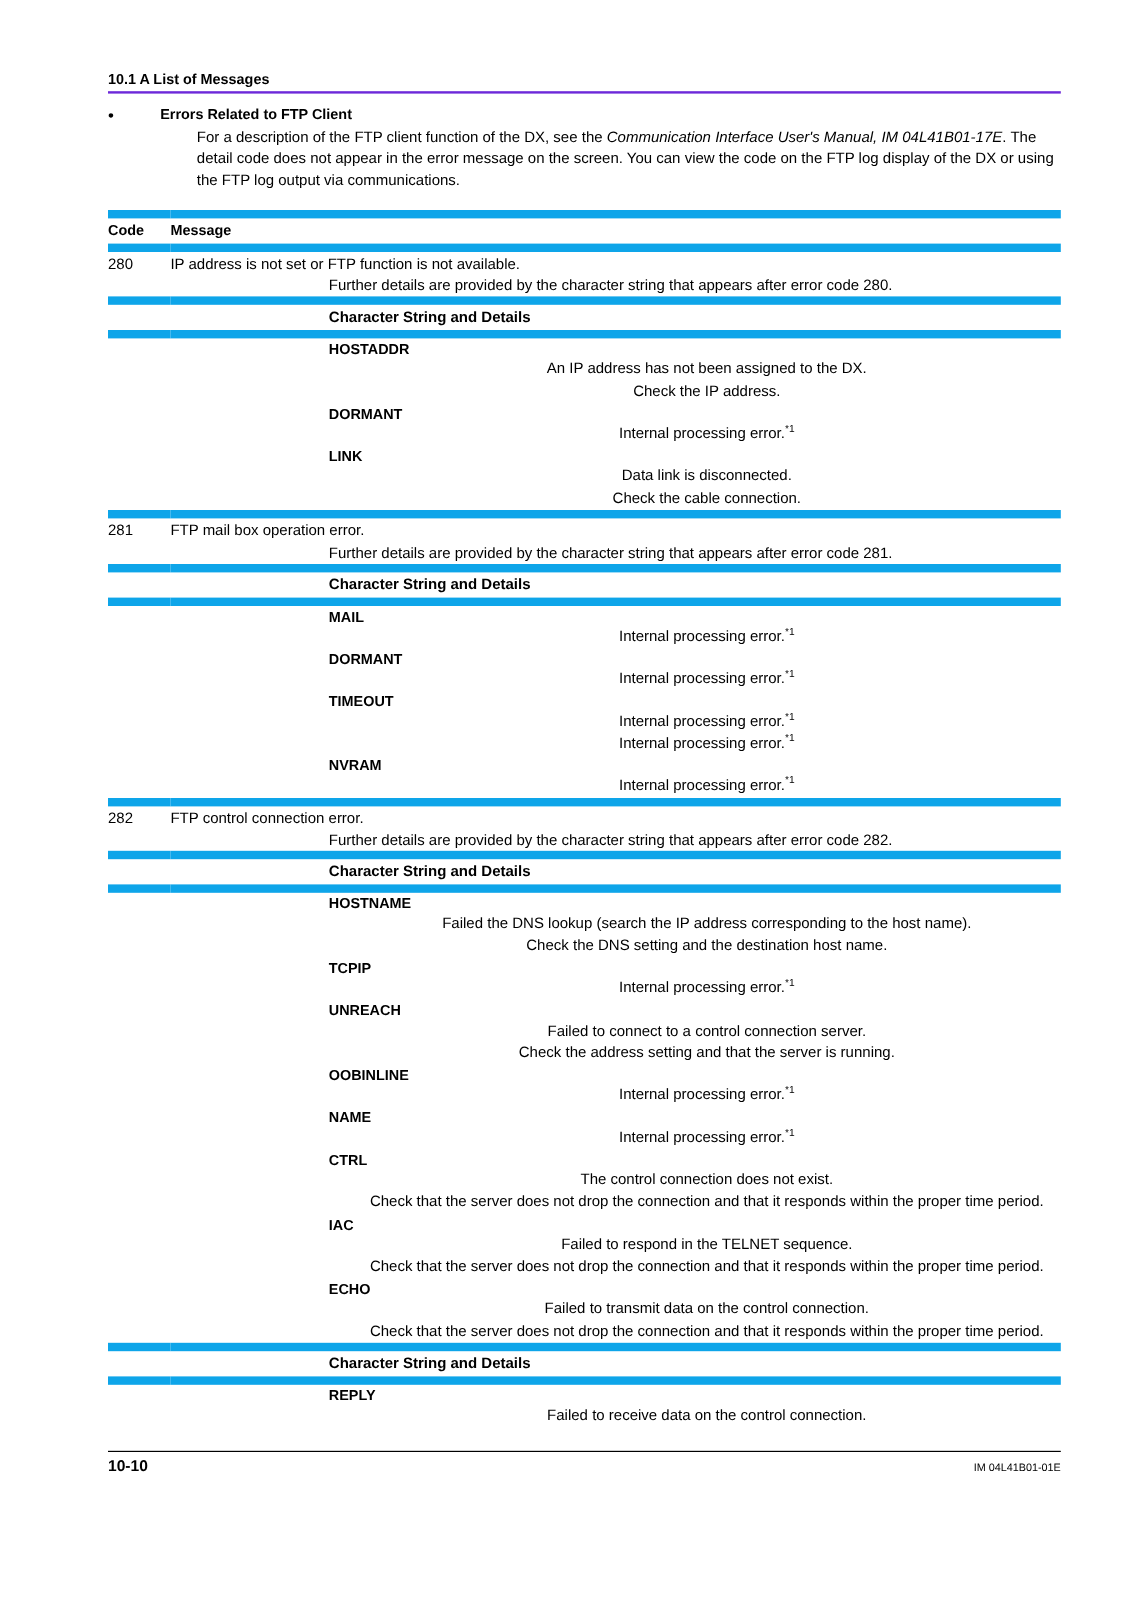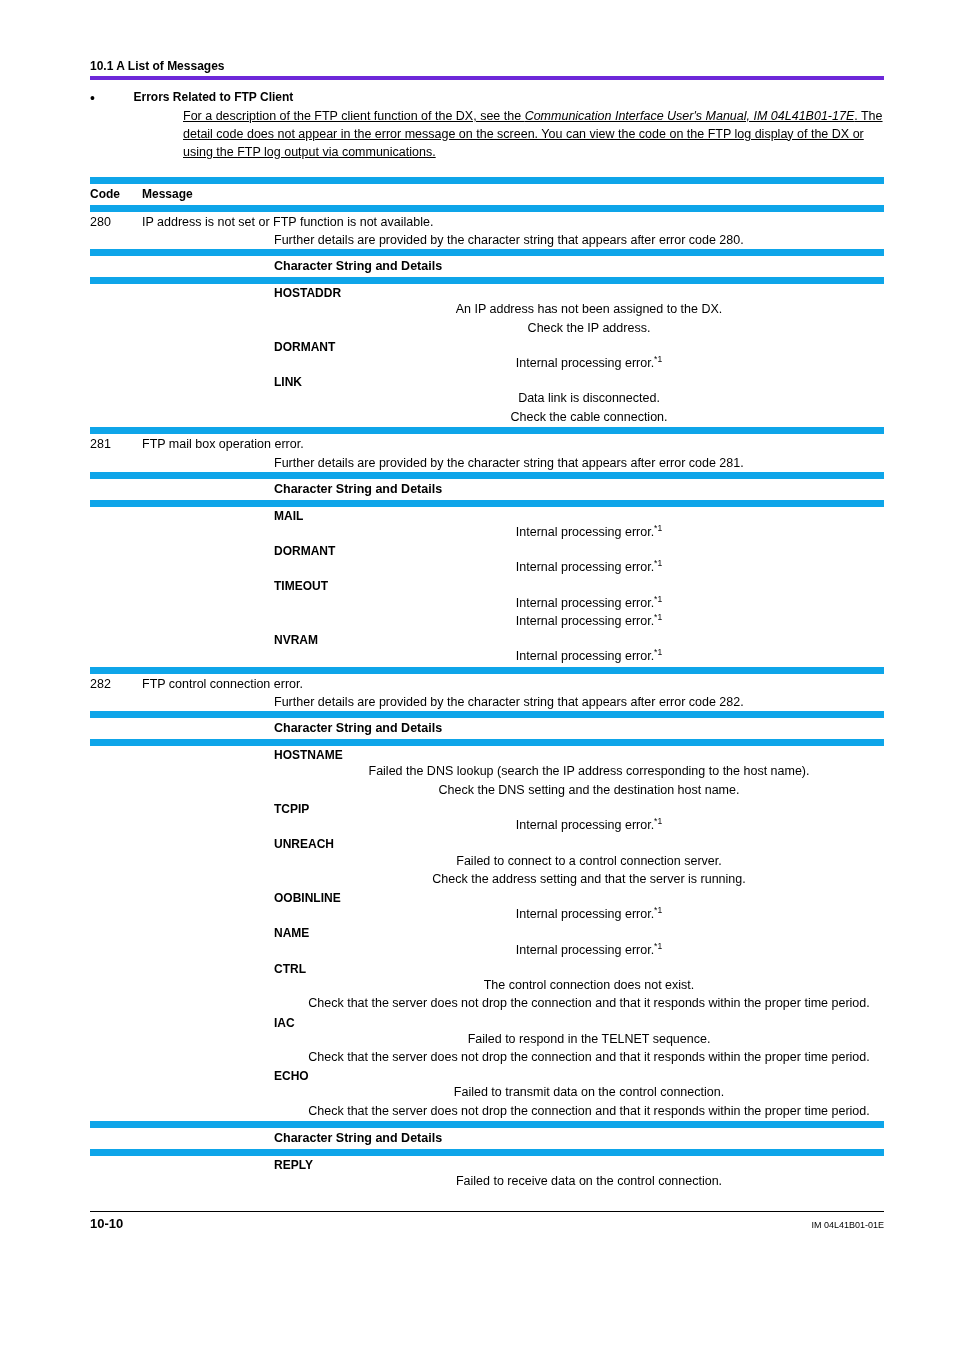--- a/index.html
+++ b/index.html
@@ -8,41 +8,40 @@
     color: #000;
     margin: 0;
     padding: 58px 70px 30px 90px;
     line-height: 1.35;
     width: 954px;
     box-sizing: border-box;
   }
   .header-line {
     font-weight: bold;
     font-size: 12px;
-    border-bottom: 4px solid #6d28d9;
+    border-bottom: 2px solid #6d28d9;
     padding-bottom: 2px;
     margin-bottom: 9px;
   }
   .section-title {
     font-weight: bold;
     font-size: 12px;
     margin-bottom: 4px;
   }
   .bullet {
     display: inline-block;
     width: 40px;
     vertical-align: top;
     font-size: 14px;
   }
   .intro {
-    margin-left: 93px;
+    margin-left: 74px;
     margin-bottom: 16px;
     font-size: 12.5px;
     line-height: 1.42;
-    text-decoration: underline;
   }
   table {
     border-collapse: collapse;
     width: 100%;
   }
   td {
     vertical-align: top;
     padding: 0;
   }
   .top-border { border-top: 7px solid #0ea5e9; }

